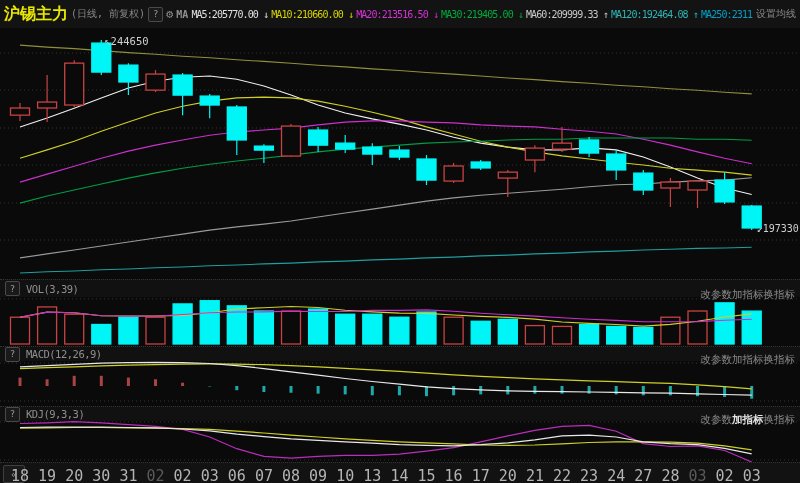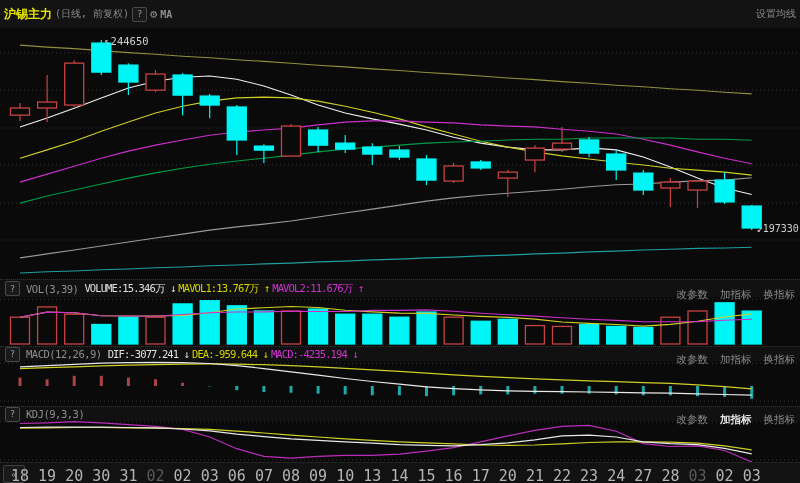--- a/index.html
+++ b/index.html
@@ -1,34 +1,34 @@
 <!DOCTYPE html>
 <html><head>
 <meta charset="utf-8">
 <style>
   html,body{margin:0;padding:0;background:#000;}
   .app{position:relative;width:800px;height:483px;background:#0a0a0a;overflow:hidden;
        font-family:"DejaVu Sans Mono", monospace;}
   
   .topbar{position:absolute;left:0;top:0;width:800px;height:28px;background:#131313;
           display:flex;align-items:center;gap:3px;padding:0 4px;box-sizing:border-box;font-size:10px;white-space:nowrap;}
-  .instr{color:#e8e800;font-weight:bold;font-size:12px;letter-spacing:0;}
+  .instr{color:#e8e800;font-weight:bold;font-size:16px;letter-spacing:0;}
   .period{color:#8a8a8a;font-size:10px;}
   .helpbox{flex-shrink:0;width:13px;height:13px;border:1px solid #4a4a4a;border-radius:2px;color:#9a9a9a;
            font-size:9px;display:flex;align-items:center;justify-content:center;background:#1a1a1a;}
   .gear{color:#8a8a8a;font-size:12px;}
   .ma-label{color:#8f8f8f;font-weight:bold;}
   .leg{letter-spacing:-0.9px;margin-right:3px;}
   .settings{margin-left:auto;flex-shrink:0;color:#8a8a8a;font-size:10px;letter-spacing:0;}
   
   .phead{position:absolute;left:0;width:800px;display:flex;align-items:center;gap:6px;
          padding:0 5px;box-sizing:border-box;font-size:10.5px;background:#111;
          border-top:1px dotted #333;}
   .pname{color:#8f8f8f;letter-spacing:-0.5px;}
-  .btns{margin-left:auto;display:flex;gap:12px;margin-top:12px;}
+  .btns{margin-left:auto;display:flex;margin-top:12px;}
   .btn{color:#8a8a8a;font-size:10.5px;letter-spacing:0;cursor:pointer;}
   .btn.active{color:#e8e8e8;font-weight:bold;}
   svg{position:absolute;left:0;display:block;}
   
   .daterow{position:absolute;left:0;top:462px;width:800px;height:21px;background:#121212;
            border-top:1px dotted #333;}
   .collapse{position:absolute;left:3px;top:2px;width:20px;height:16px;border:1px solid #3f3f3f;
             background:#1a1a1a;color:#9a9a9a;font-size:10px;display:flex;align-items:center;
             justify-content:center;border-radius:2px;}
   .dlabel{position:absolute;top:4px;width:18px;text-align:center;font-size:15px;color:#b4b4b4;}
@@ -38,20 +38,29 @@
 <body>
 
 <div class="app">
 
   <div class="topbar">
     <span class="instr">沪锡主力</span>
     <span class="period">(日线, 前复权)</span>
     <span class="helpbox">?</span>
     <span class="gear">⚙</span>
     <span class="ma-label">MA</span>
+    <span id="ma-items" style="display:flex;overflow:hidden;">
+        <span class="leg" style="color: rgb(224, 224, 224);">MA5:205770.00 ↓</span>
+        <span class="leg" style="color: rgb(212, 212, 0);">MA10:210660.00 ↓</span>
+        <span class="leg" style="color: rgb(212, 49, 212);">MA20:213516.50 ↓</span>
+        <span class="leg" style="color: rgb(0, 169, 60);">MA30:219405.00 ↓</span>
+        <span class="leg" style="color: rgb(200, 200, 200);">MA60:209999.33 ↑</span>
+        <span class="leg" style="color: rgb(47, 179, 179);">MA120:192464.08 ↑</span>
+        <span class="leg" style="color: rgb(0, 160, 200);">MA250:231110</span>
+      </span>
     <span class="settings">设置均线</span>
   </div>
 
   <svg id="main-svg" width="800" height="248" style="top:28px;">
       <line x1="0" y1="25" x2="800" y2="25" stroke="#323232" stroke-width="1" stroke-dasharray="1 3"></line>
       <line x1="0" y1="62" x2="800" y2="62" stroke="#323232" stroke-width="1" stroke-dasharray="1 3"></line>
       <line x1="0" y1="100" x2="800" y2="100" stroke="#323232" stroke-width="1" stroke-dasharray="1 3"></line>
       <line x1="0" y1="137" x2="800" y2="137" stroke="#323232" stroke-width="1" stroke-dasharray="1 3"></line>
       <line x1="0" y1="175" x2="800" y2="175" stroke="#323232" stroke-width="1" stroke-dasharray="1 3"></line>
       <line x1="0" y1="212" x2="800" y2="212" stroke="#323232" stroke-width="1" stroke-dasharray="1 3"></line>
@@ -118,25 +127,20 @@
       <rect x="715.1" y="152.07172590457893" width="19" height="21.83797630483511" fill="#00f6f6" stroke="#00f6f6" stroke-width="1.3"></rect>
       <line x1="751.7" y1="177.08613512648097" x2="751.7" y2="201.9020172910663" stroke="#00f6f6" stroke-width="1.2"></line>
       <rect x="742.2" y="178.07877041306438" width="19" height="21.91738712776177" fill="#00f6f6" stroke="#00f6f6" stroke-width="1.3"></rect>
       <text x="104.30000000000001" y="17.110150496317644" fill="#cfcfcf" font-size="10.5">↖244650</text>
       <text x="756.7" y="203.99615754082615" fill="#cfcfcf" font-size="10">↙197330</text>
     </svg>
 
   <div class="phead" style="top:279px;height:18px;">
     <span class="helpbox">?</span>
     <span class="pname">VOL(3,39)</span>
-    <span id="vol-items" style="display:flex;">
-        <span class="leg" style="color: rgb(224, 224, 224);">VOLUME:15.346万 ↓</span>
-        <span class="leg" style="color: rgb(212, 212, 0);">MAVOL1:13.767万 ↑</span>
-        <span class="leg" style="color: rgb(212, 49, 212);">MAVOL2:11.676万 ↑</span>
-      </span>
     <span class="btns" id="vol-btns">
         <span class="btn">改参数</span>
         <span class="btn">加指标</span>
         <span class="btn">换指标</span>
       </span>
   </div>
   <svg id="vol-svg" width="800" height="48" style="top:297px;">
       <line x1="0" y1="2" x2="800" y2="2" stroke="#323232" stroke-width="1" stroke-dasharray="1 3"></line>
       <rect x="10.5" y="20.214285714285715" width="19" height="26.785714285714285" fill="#0a0a0a" stroke="#c84343" stroke-width="1.3"></rect>
       <rect x="37.6" y="9.928571428571423" width="19" height="37.07142857142858" fill="#0a0a0a" stroke="#c84343" stroke-width="1.3"></rect>
@@ -166,25 +170,20 @@
       <rect x="688" y="14" width="19" height="33" fill="#0a0a0a" stroke="#c84343" stroke-width="1.3"></rect>
       <rect x="715.1" y="5.857142857142861" width="19" height="41.14285714285714" fill="#00f6f6" stroke="#00f6f6" stroke-width="1.3"></rect>
       <rect x="742.2" y="14.11571428571429" width="19" height="32.88428571428571" fill="#00f6f6" stroke="#00f6f6" stroke-width="1.3"></rect>
       <polyline points="20.0,20.2 47.1,15.1 74.2,15.8 101.3,18.7 128.4,19.0 155.5,19.0 182.6,18.4 209.7,15.7 236.8,12.0 263.9,10.7 291.0,9.5 318.1,10.5 345.2,13.2 372.3,14.9 399.4,16.1 426.5,16.4 453.6,18.0 480.7,19.4 507.8,20.4 534.9,22.1 562.0,25.0 589.1,26.4 616.2,27.5 643.3,29.1 670.4,27.4 697.5,24.3 724.6,20.0 751.7,16.9" fill="none" stroke="#cfcf26" stroke-width="1.1"></polyline>
       <polyline points="20.0,20.2 47.1,15.1 74.2,15.8 101.3,18.7 128.4,19.0 155.5,19.2 182.6,17.5 209.7,15.7 236.8,15.0 263.9,14.9 291.0,14.3 318.1,14.5 345.2,14.5 372.3,13.4 399.4,13.4 426.5,12.9 453.6,14.3 480.7,16.3 507.8,17.7 534.9,19.1 562.0,20.7 589.1,22.2 616.2,23.4 643.3,24.8 670.4,24.8 697.5,24.6 724.6,23.2 751.7,22.2" fill="none" stroke="#cc2fcc" stroke-width="1.1"></polyline>
     </svg>
 
   <div class="phead" style="top:346px;height:15px;">
     <span class="helpbox">?</span>
     <span class="pname">MACD(12,26,9)</span>
-    <span id="macd-items" style="display:flex;">
-        <span class="leg" style="color: rgb(224, 224, 224);">DIF:-3077.241 ↓</span>
-        <span class="leg" style="color: rgb(212, 212, 0);">DEA:-959.644 ↓</span>
-        <span class="leg" style="color: rgb(212, 49, 212);">MACD:-4235.194 ↓</span>
-      </span>
     <span class="btns" id="macd-btns">
         <span class="btn">改参数</span>
         <span class="btn">加指标</span>
         <span class="btn">换指标</span>
       </span>
   </div>
   <svg id="macd-svg" width="800" height="43" style="top:361px;">
       <line x1="0" y1="2" x2="800" y2="2" stroke="#323232" stroke-width="1" stroke-dasharray="1 3"></line>
       <line x1="0" y1="40" x2="800" y2="40" stroke="#323232" stroke-width="1" stroke-dasharray="1 3"></line>
       <line x1="20" y1="25" x2="20" y2="16.6" stroke="#aa4444" stroke-width="3"></line>

